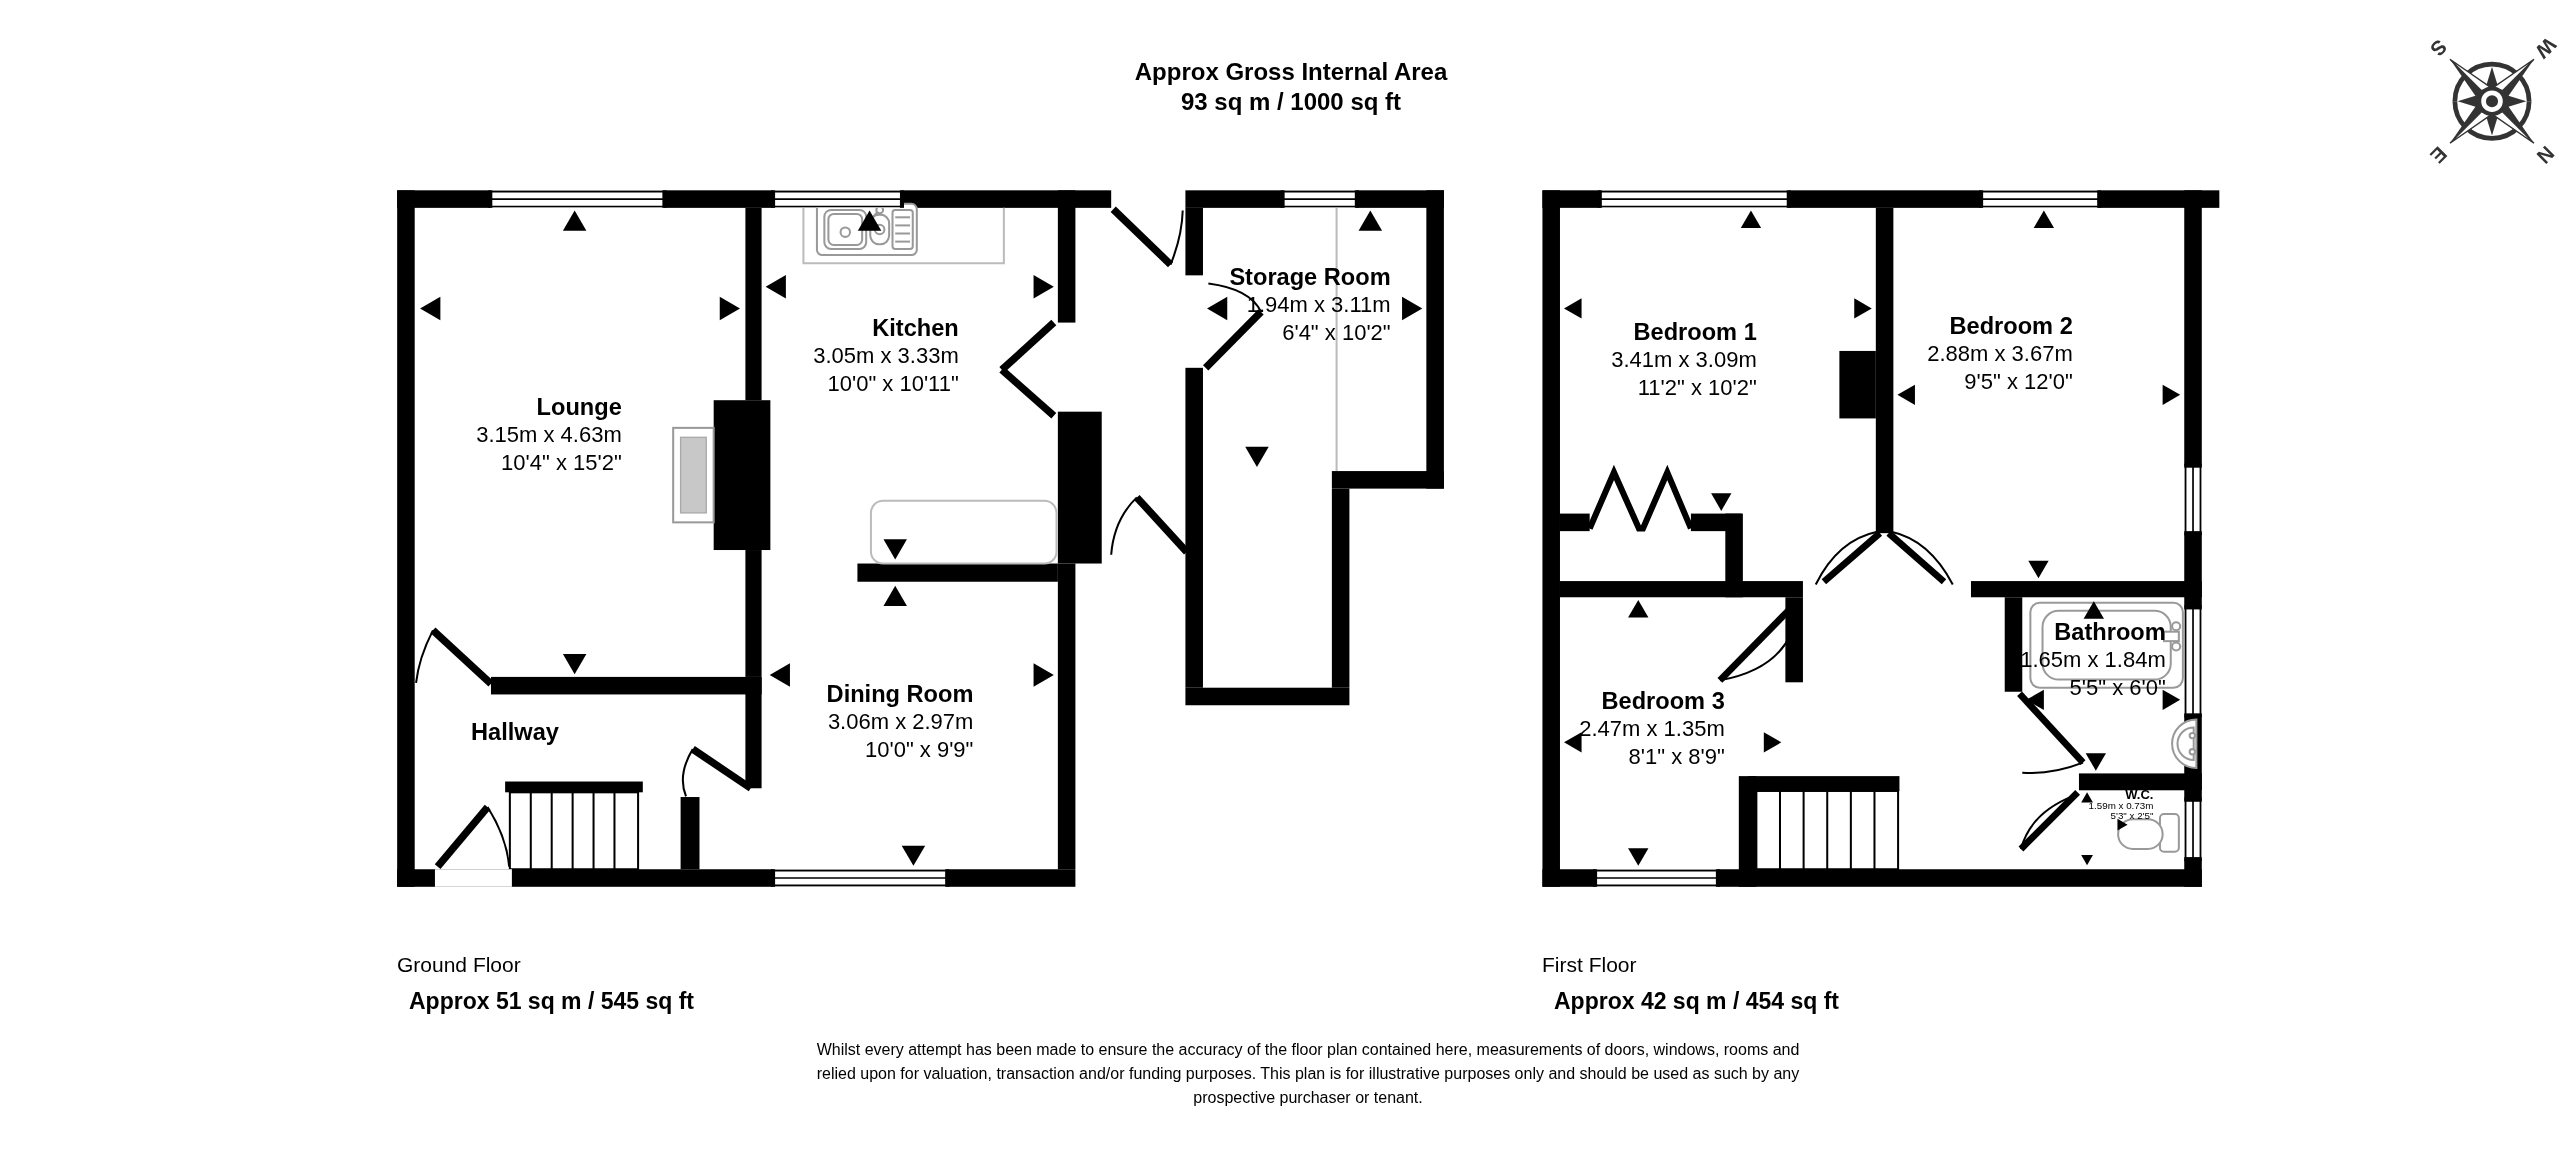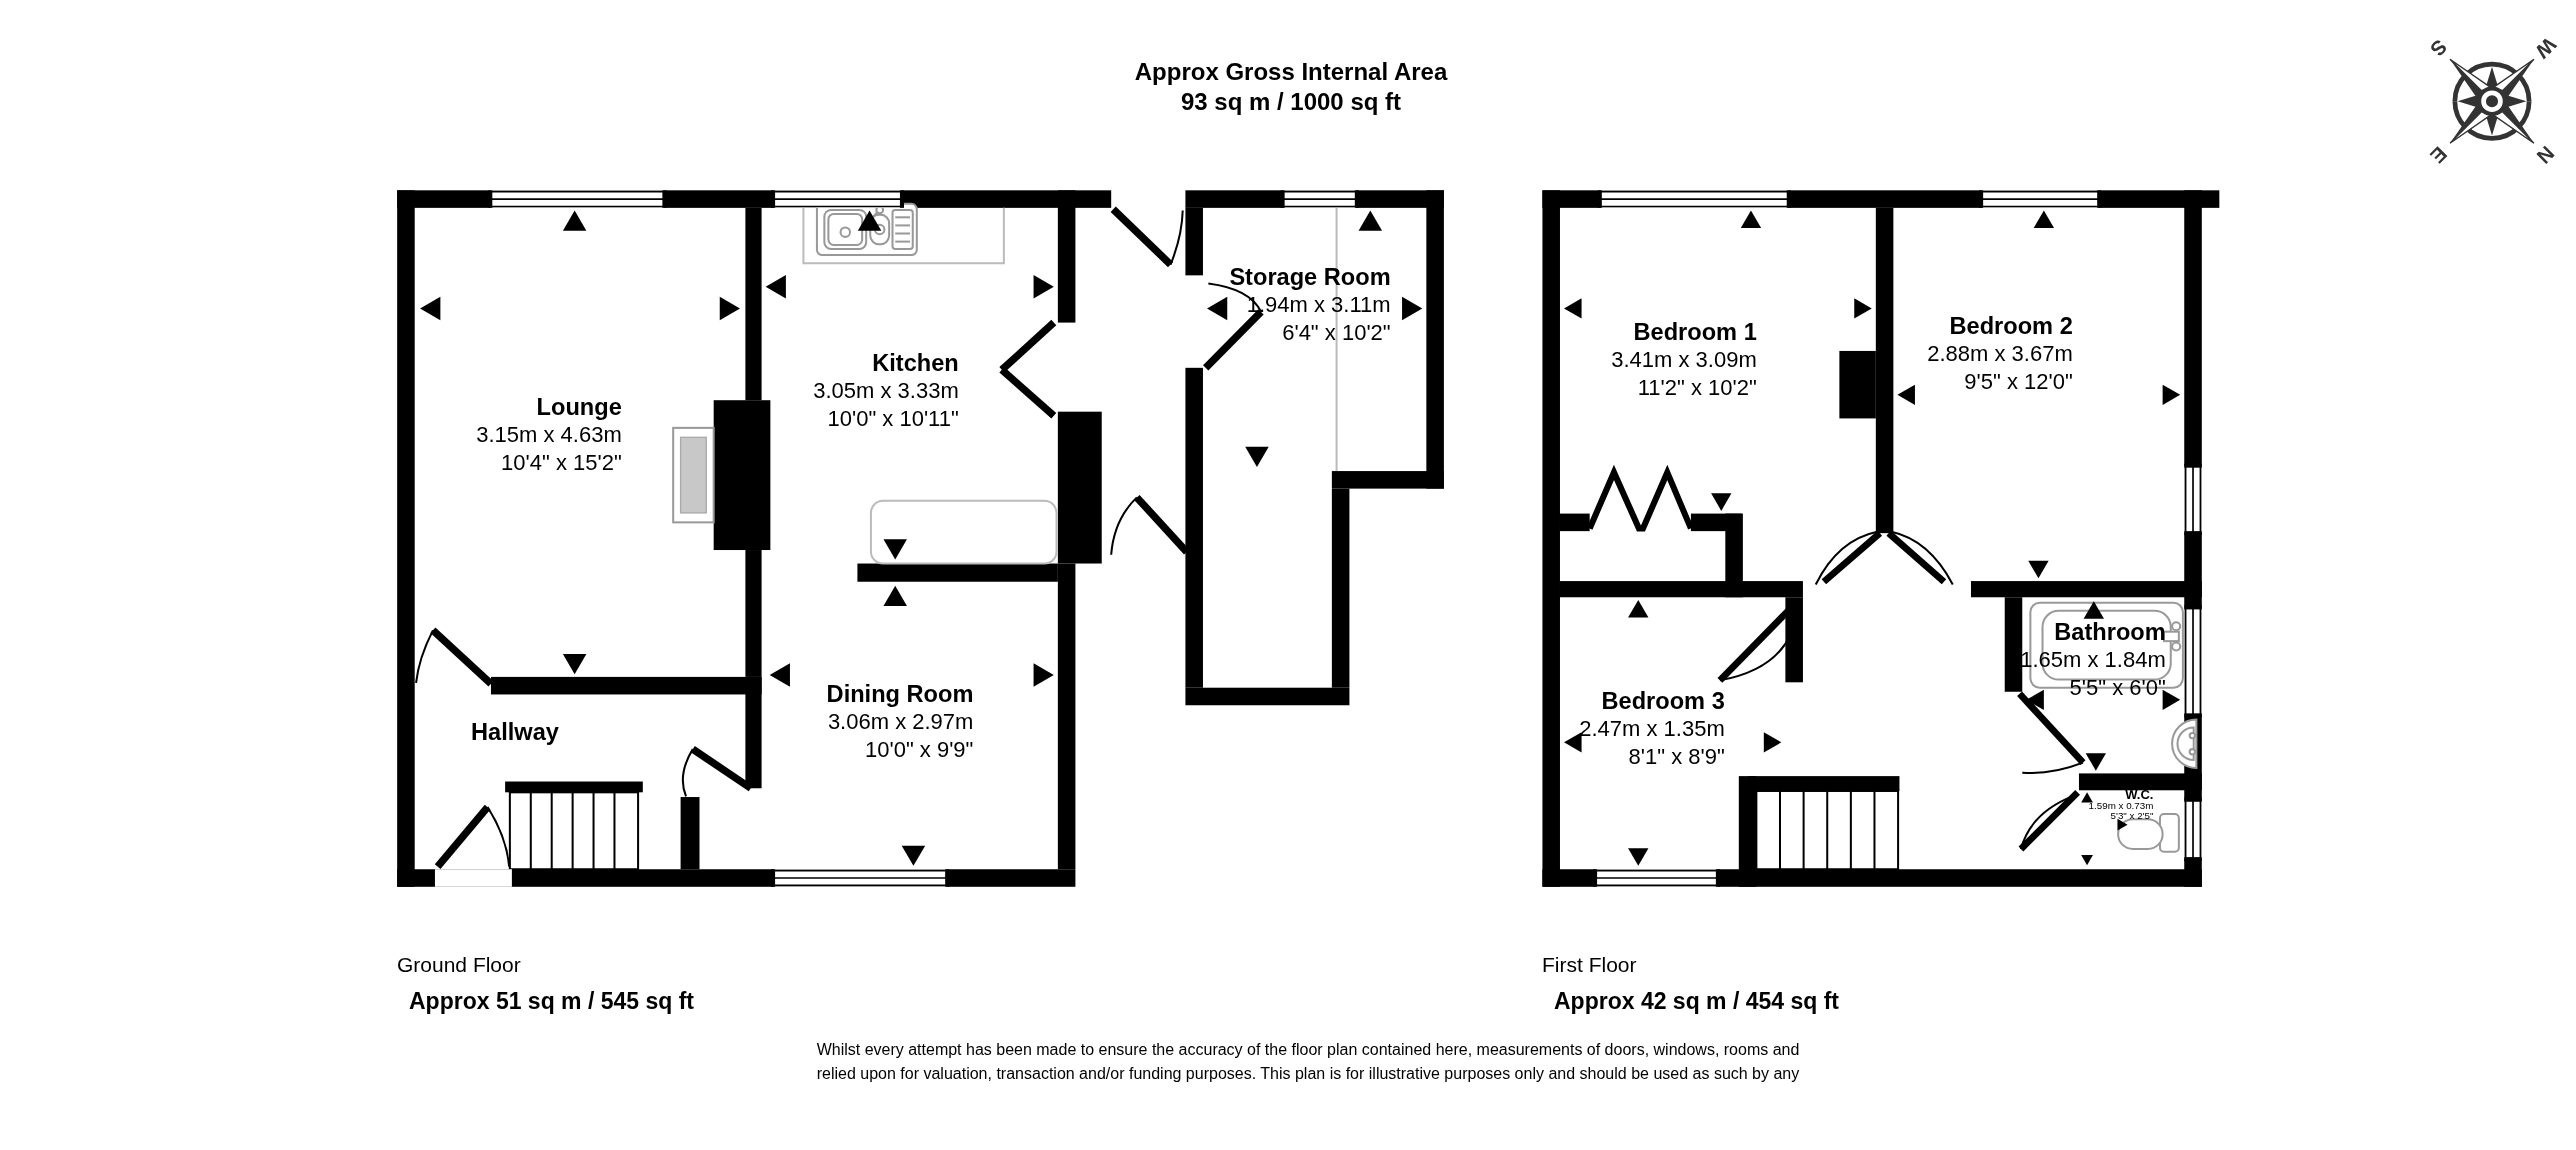--- a/index.html
+++ b/index.html
@@ -339,21 +339,21 @@
 <div class="header">
   <div>Approx Gross Internal Area</div>
   <div>93 sq m / 1000 sq ft</div>
 </div>
 
 <div class="room-label" style="left:549px;top:435px">
   <div class="rn">Lounge</div>
   <div class="rd">3.15m x 4.63m</div>
   <div class="rd">10'4" x 15'2"</div>
 </div>
-<div class="room-label" style="left:886px;top:391px">
+<div class="room-label" style="left:886px;top:356px">
   <div class="rn">Kitchen</div>
   <div class="rd">3.05m x 3.33m</div>
   <div class="rd">10'0" x 10'11"</div>
 </div>
 <div class="room-label" style="left:1310px;top:305px">
   <div class="rn">Storage Room</div>
   <div class="rd">1.94m x 3.11m</div>
   <div class="rd">6'4" x 10'2"</div>
 </div>
 <div class="room-label" style="left:900px;top:722px">
@@ -396,14 +396,15 @@
   <div class="floor-area">Approx 51 sq m / 545 sq ft</div>
 </div>
 <div class="floor-title-block" style="left:1542px;top:953px">
   <div class="floor-title">First Floor</div>
   <div class="floor-area">Approx 42 sq m / 454 sq ft</div>
 </div>
 
 <div class="disclaimer">
   <div>Whilst every attempt has been made to ensure the accuracy of the floor plan contained here, measurements of doors, windows, rooms and</div>
   <div>relied upon for valuation, transaction and/or funding purposes. This plan is for illustrative purposes only and should be used as such by any</div>
+  <div>prospective purchaser or tenant.</div>
 </div>
 
 
 </body></html>

